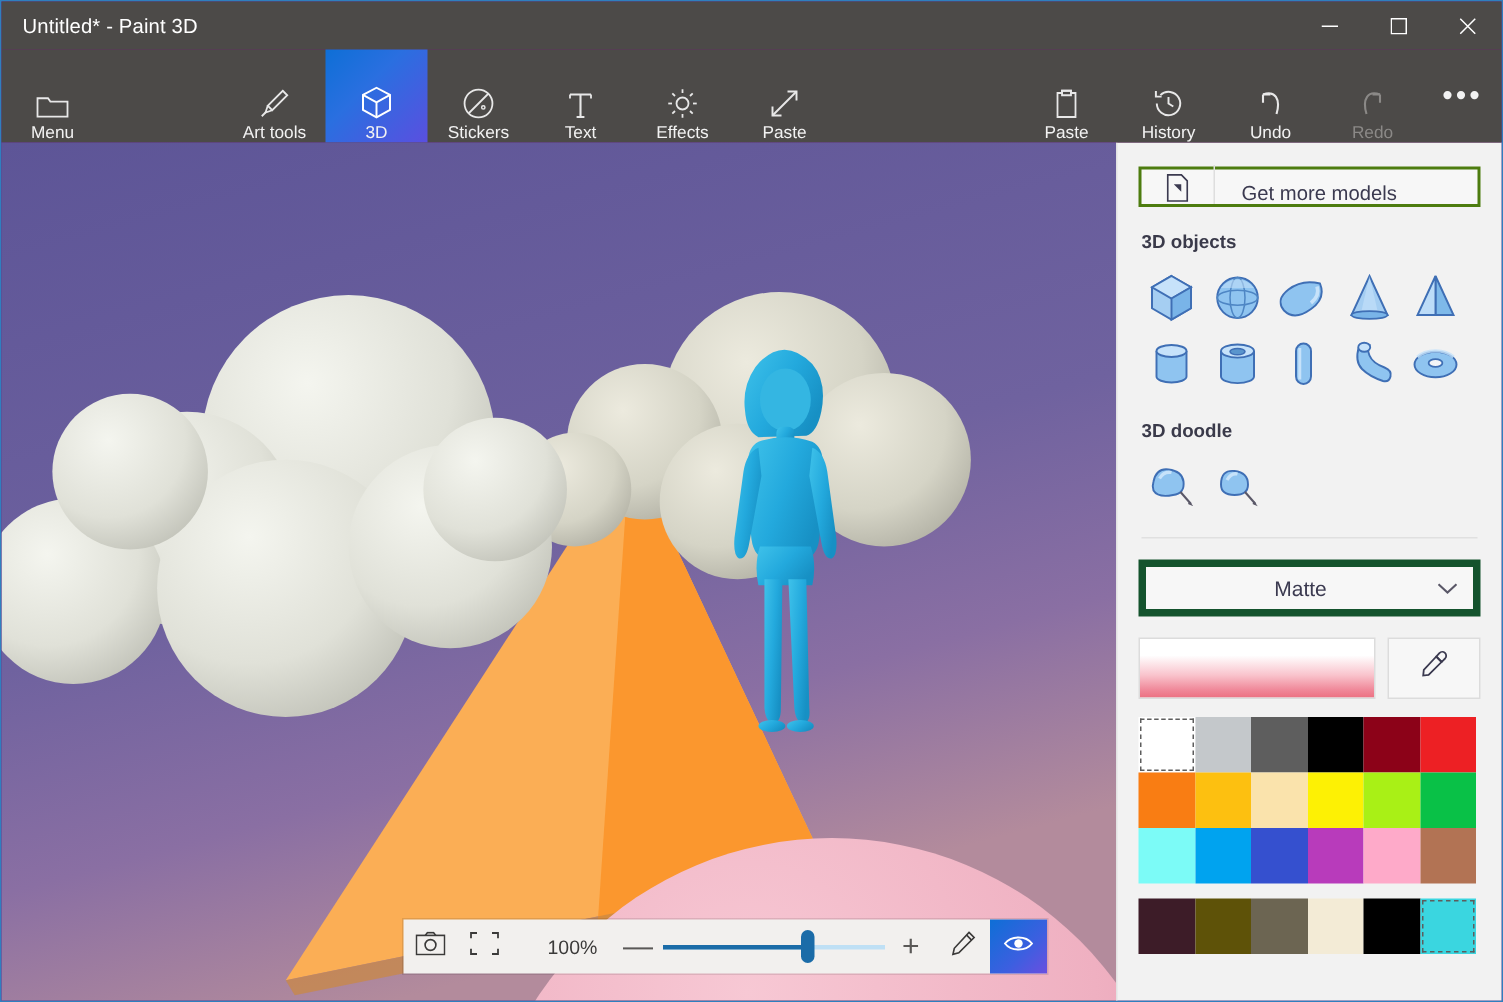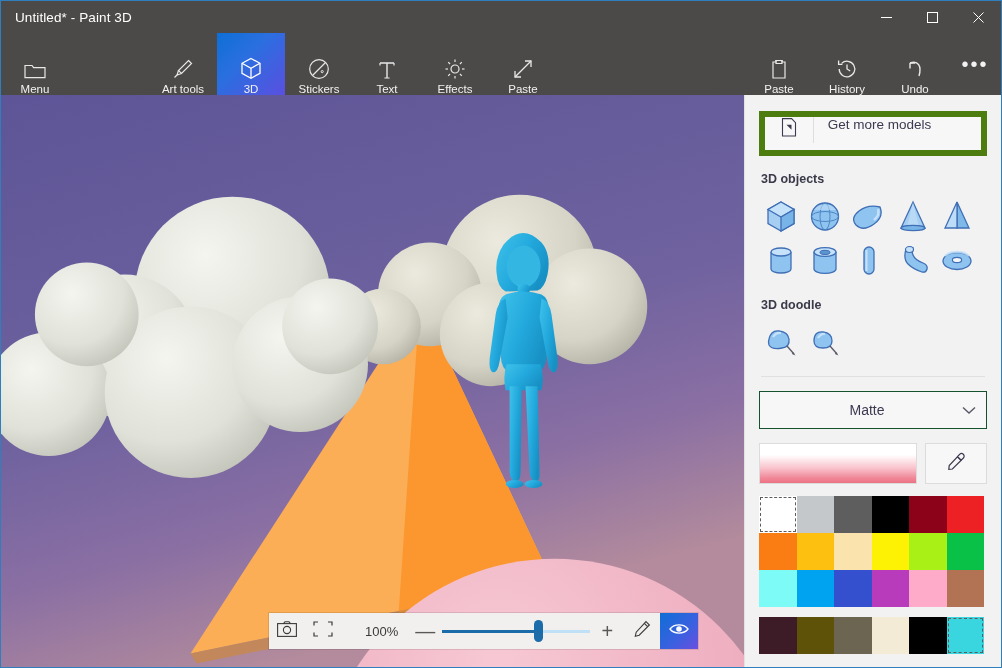--- a/index.html
+++ b/index.html
@@ -88,40 +88,40 @@
 
   
   .panel {
     flex: 0 0 257px; background: #f2f2f2;
     border-left: 1px solid #e2e2e2;
     padding: 12px 14px 0 14px;
     display: flex; flex-direction: column;
     overflow: hidden;
   }
   .getmore {
-    height: 45px; border: 6px solid #4d7c0f; background:#f7f7f7;
-    display:flex; align-items:flex-start; margin: 4px 0 0 0;
+    height: 27px; border: 2px solid #4d7c0f; background:#f7f7f7;
+    display:flex; align-items:flex-end; margin: 4px 0 0 0;
   }
   .getmore .gm-ic { width: 48px; display:flex; align-items:center; justify-content:center; color:#3b3a50; }
   .getmore .gm-div { width:1px; height:26px; background:#dedede; }
   .getmore .gm-lb { flex:1; text-align:center; font-size:13.5px; color:#3b3a50; padding-right: 36px; }
 
   .sect-title { font-size: 12.5px; color:#3a3a4a; margin: 16px 0 8px 2px; font-weight: bold; }
   .shape {
     width: 44px; height: 44px; display:flex; align-items:center; justify-content:center;
     margin-right: 0px;
   }
   .row5 { display:flex; gap: 0; }
   .row5 .shape { width: 44px; }
 
   .divider { height:1px; background:#e0e0e0; margin: 12px 2px 0 2px; }
 
   .matte {
     height: 38px; margin: 14px 0 0 0;
-    border: 1px solid #14532d; background:#f7f7f7;
+    border: 5px solid #14532d; background:#f7f7f7;
     display:flex; align-items:center; position:relative;
   }
   .matte .mt-lb { flex:1; text-align:center; font-size:14px; color:#3b3a50; padding-left: 22px; }
   .matte .mt-ch { width: 34px; display:flex; align-items:center; justify-content:center; color:#5a5868; }
 
   .colorrow { display:flex; gap: 8px; margin-top: 14px; }
   .curcolor { flex:1; height: 41px; border:1px solid #dcdcdc; }
   .eyedrop { width: 62px; height: 41px; border:1px solid #dcdcdc; background:#f7f7f7; display:flex; align-items:center; justify-content:center; color:#3b3a50; }
 
   .swatches { margin-top: 12px; }
@@ -267,20 +267,29 @@
     <div class="rb">
       <span class="ic">
         <svg width="22" height="22" viewBox="0 0 22 22">
           <path d="M6 5 C14 2, 18 8, 15 18" fill="none" stroke="#e8e8e8" stroke-width="1.4"></path>
           <path d="M6 5 L11 5 M6 5 L6 10.5" stroke="#e8e8e8" stroke-width="1.4" fill="none"></path>
         </svg>
       </span>
       <span class="lb">Undo</span>
     </div>
 
+    <div class="rb disabled">
+      <span class="ic">
+        <svg width="22" height="22" viewBox="0 0 22 22">
+          <path d="M16 5 C8 2, 4 8, 7 18" fill="none" stroke="#8b8987" stroke-width="1.4"></path>
+          <path d="M16 5 L11 5 M16 5 L16 10.5" stroke="#8b8987" stroke-width="1.4" fill="none"></path>
+        </svg>
+      </span>
+      <span class="lb">Redo</span>
+    </div>
 
     <div class="rb-dots">•••</div>
   </div>
 
   <div class="body">
 
     <div class="canvaswrap">
       <svg class="scene" viewBox="0 0 745 574" preserveAspectRatio="none">
         <defs>
           <linearGradient id="bg" x1="0" y1="0" x2="0.35" y2="1">

